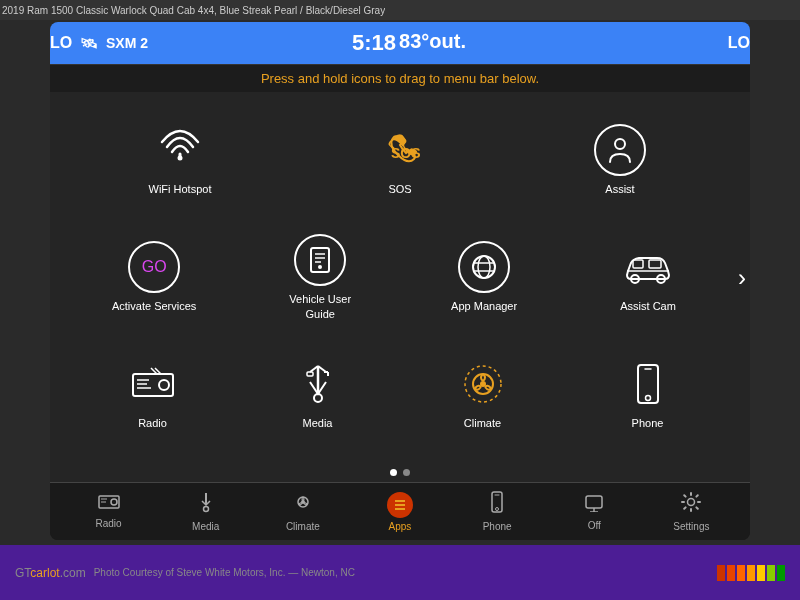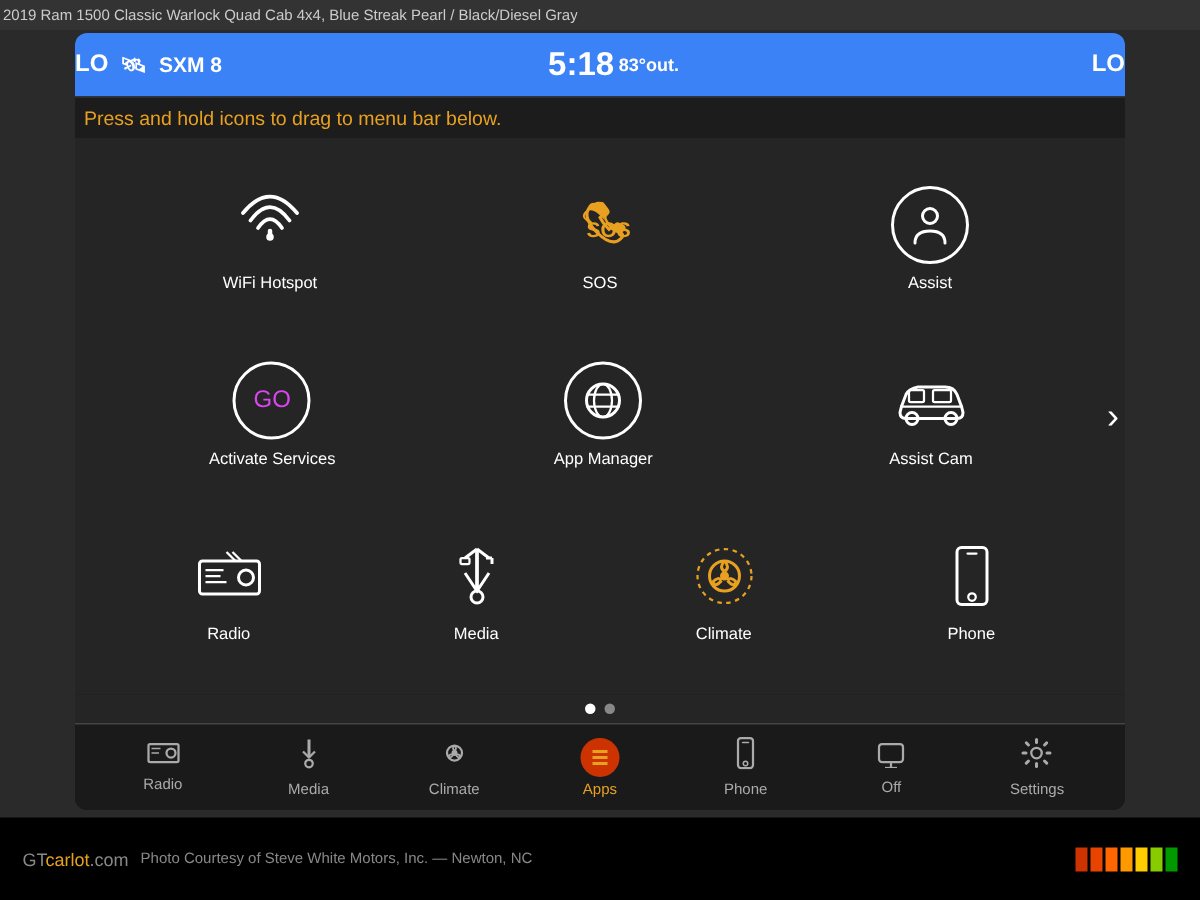--- a/index.html
+++ b/index.html
@@ -71,35 +71,34 @@
     }
     .status-left, .status-right {
       display: flex;
       align-items: center;
       gap: 8px;
       min-width: 80px;
     }
     .status-right { justify-content: flex-end; }
     .status-center {
       display: flex;
-      align-items: center;
       gap: 3px;
     }
     .status-time {
       font-size: 22px;
       font-weight: bold;
     }
     .status-temp {
-      font-size: 12px;
+      font-size: 20px;
     }
 
     
     .instruction-bar {
       background: #1c1c1c;
-      text-align: left;
+      text-align: center;
       padding: 6px;
       color: #e8a020;
       font-size: 13px;
     }
 
     
     .main-grid {
       flex: 1;
       background: #252525;
       display: flex;
@@ -218,21 +217,21 @@
       color: #e8a020;
     }
 
     
     .bottom-credit {
       position: absolute;
       bottom: 0;
       left: 0;
       right: 0;
       height: 55px;
-      background: #000000;
+      background: #4c1d95;
       display: flex;
       align-items: center;
       justify-content: space-between;
       padding: 0 15px;
     }
     .credit-left {
       display: flex;
       align-items: center;
       gap: 8px;
     }
@@ -275,21 +274,21 @@
   <div class="browser-bar">
     <span class="browser-title">2019 Ram 1500 Classic Warlock Quad Cab 4x4,  Blue Streak Pearl / Black/Diesel Gray</span>
   </div>
 
   <div class="screen-wrapper">
 
     <div class="status-bar">
       <div class="status-left">
         <span style="font-size:16px;">LO</span>
         <span style="font-size:14px;">🛰</span>
-        <span style="font-size:14px;">SXM 8</span>
+        <span style="font-size:14px;">SXM 2</span>
       </div>
       <div class="status-center">
         <span class="status-time">5:18</span>
         <span class="status-temp">83°out.</span>
       </div>
       <div class="status-right">
         <span style="font-size:16px;">LO</span>
       </div>
     </div>
 
@@ -343,20 +342,32 @@
 
       </div>
 
       <div class="grid-row">
 
         <div class="grid-item">
           <div class="go-circle">GO</div>
           <span class="item-label">Activate Services</span>
         </div>
 
+        <div class="grid-item">
+          <div class="icon-circle">
+            <svg width="30" height="30" viewBox="0 0 30 30" fill="none">
+              <rect x="6" y="3" width="18" height="24" rx="2" stroke="white" stroke-width="2"></rect>
+              <line x1="10" y1="9" x2="20" y2="9" stroke="white" stroke-width="1.5"></line>
+              <line x1="10" y1="13" x2="20" y2="13" stroke="white" stroke-width="1.5"></line>
+              <line x1="10" y1="17" x2="16" y2="17" stroke="white" stroke-width="1.5"></line>
+              <circle cx="15" cy="22" r="2" fill="white"></circle>
+            </svg>
+          </div>
+          <span class="item-label">Vehicle User<br>Guide</span>
+        </div>
 
         <div class="grid-item">
           <div class="icon-circle">
             <svg width="30" height="30" viewBox="0 0 30 30" fill="none">
 
               <circle cx="15" cy="15" r="11" stroke="white" stroke-width="2"></circle>
               <ellipse cx="15" cy="15" rx="6" ry="11" stroke="white" stroke-width="1.5"></ellipse>
               <line x1="4" y1="11" x2="26" y2="11" stroke="white" stroke-width="1.5"></line>
               <line x1="4" y1="19" x2="26" y2="19" stroke="white" stroke-width="1.5"></line>
             </svg>

